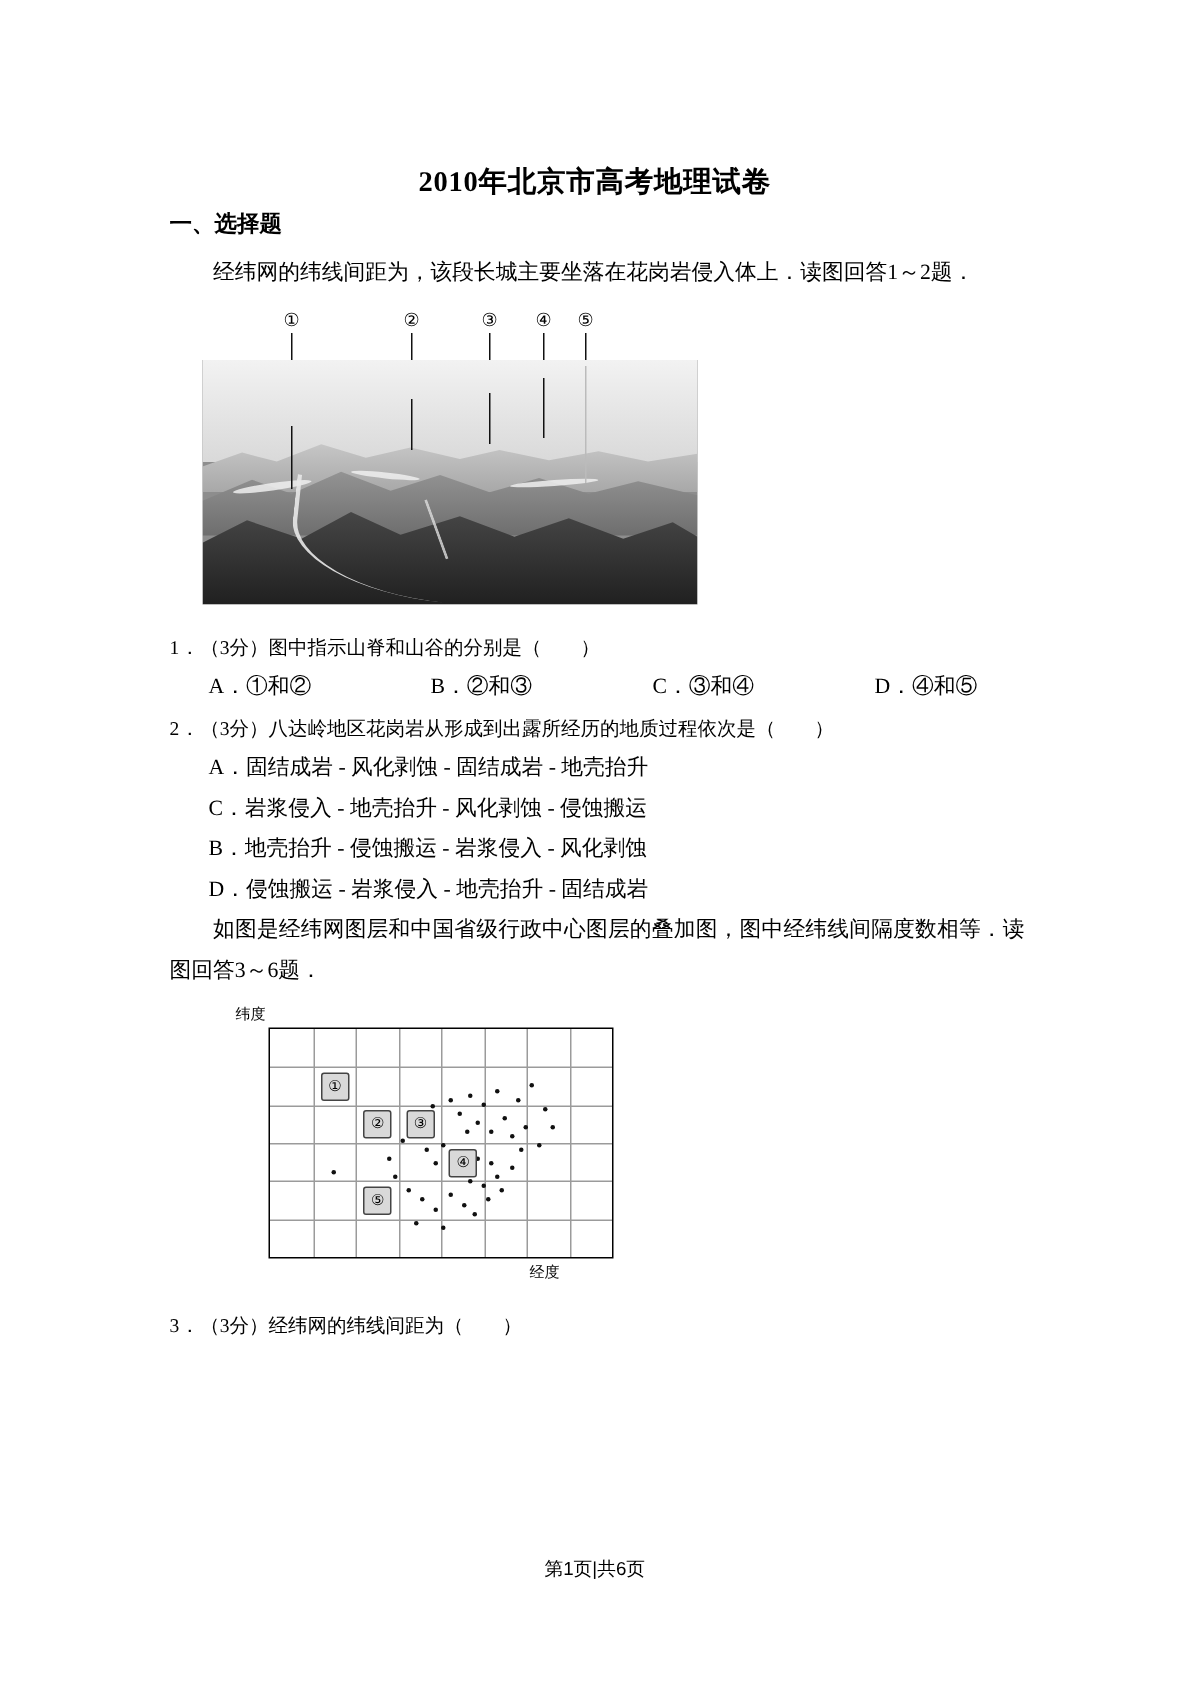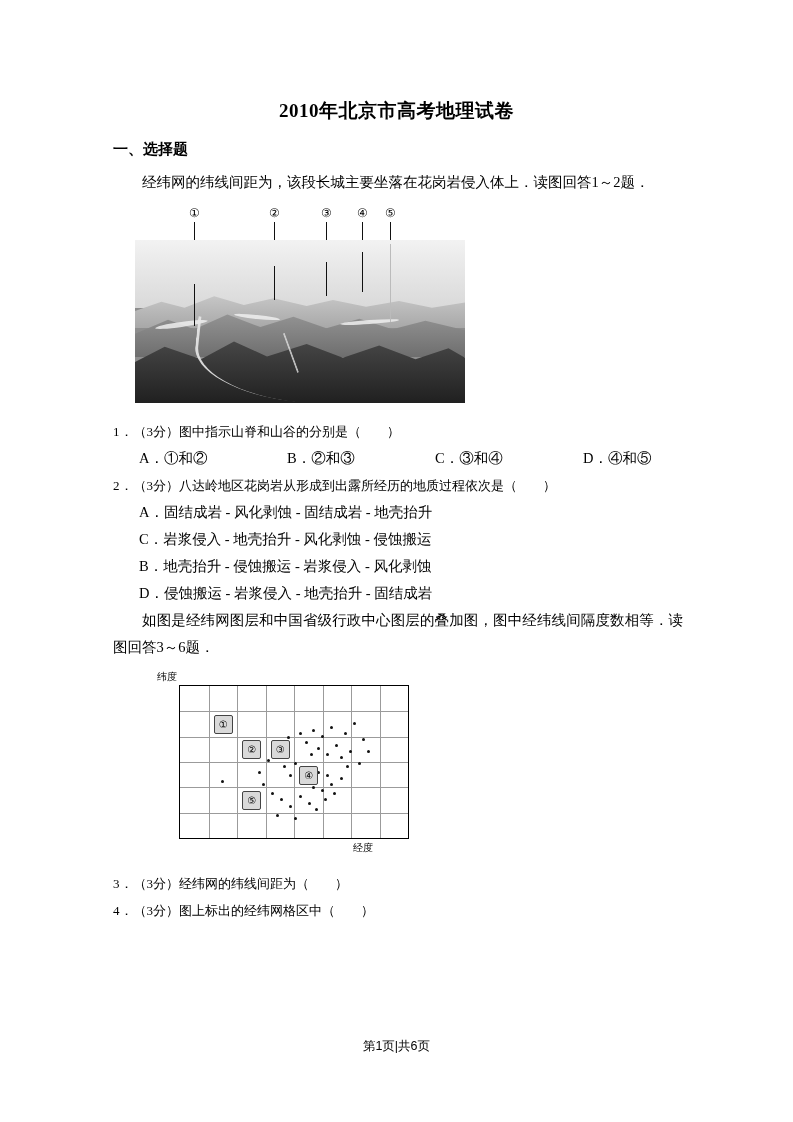--- a/index.html
+++ b/index.html
@@ -20,21 +20,21 @@
     left: 0; top: 0;
     width: 793px;
     height: 1122px;
     box-sizing: border-box;
     padding: 0;
   }
   .doc-title {
     text-align: center;
     font-size: 19px;
     font-weight: bold;
-    margin: 0;
+    margin: 10px;
     padding-top: 98px;
     letter-spacing: 0.5px;
     font-family: "Liberation Serif", "DejaVu Serif", serif;
   }
   .content {
     position: absolute;
     left: 113px;
     top: 140px;
     width: 570px;
   }
@@ -375,20 +375,17 @@
           </div>
       </div>
       <div class="axis-label-lon">经度</div>
     </div>
 
     <div class="spacer-xs"></div>
     <p class="q">
       <span class="qnum">3．</span><span>（3分）</span><span>经纬网的纬线间距为（　　）</span>
     </p>
 
-    <p class="q">
-      <span class="qnum">4．</span><span>（3分）</span><span>图上标出的经纬网格区中（　　）</span>
-    </p>
 
   </div>
 
   <div class="footer">第1页|共6页</div>
 </div>
 
 </body></html>

